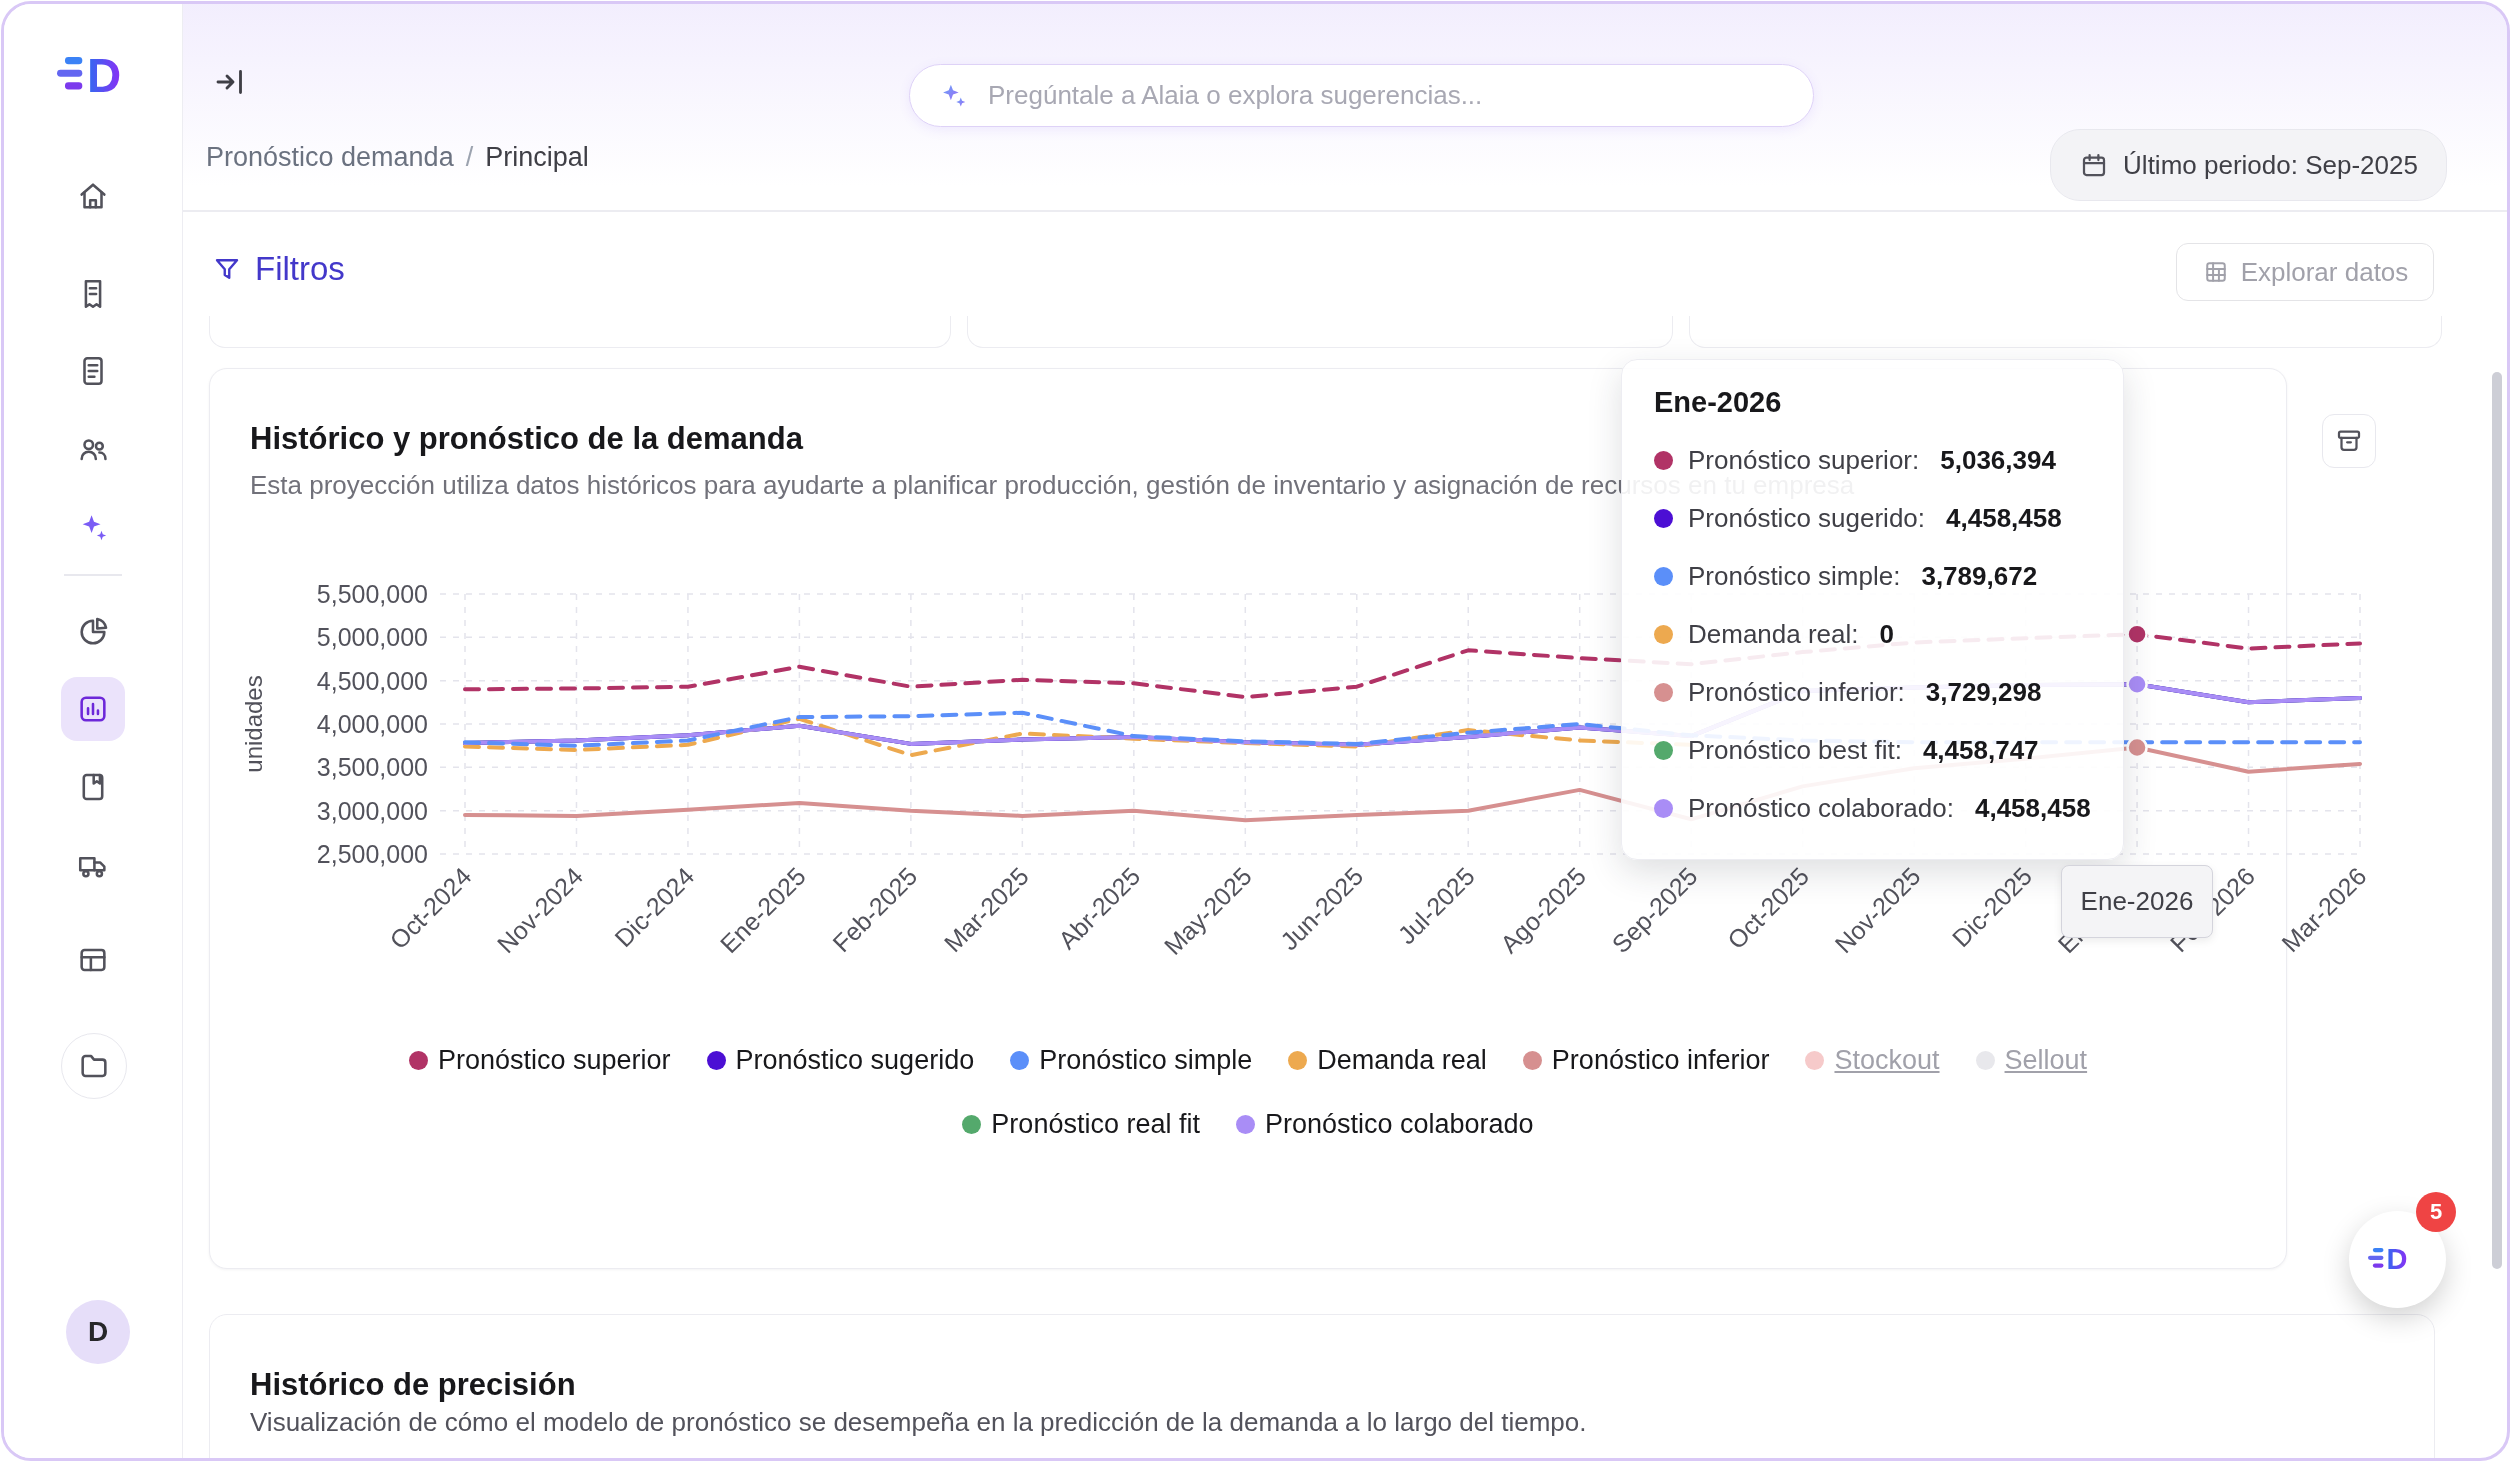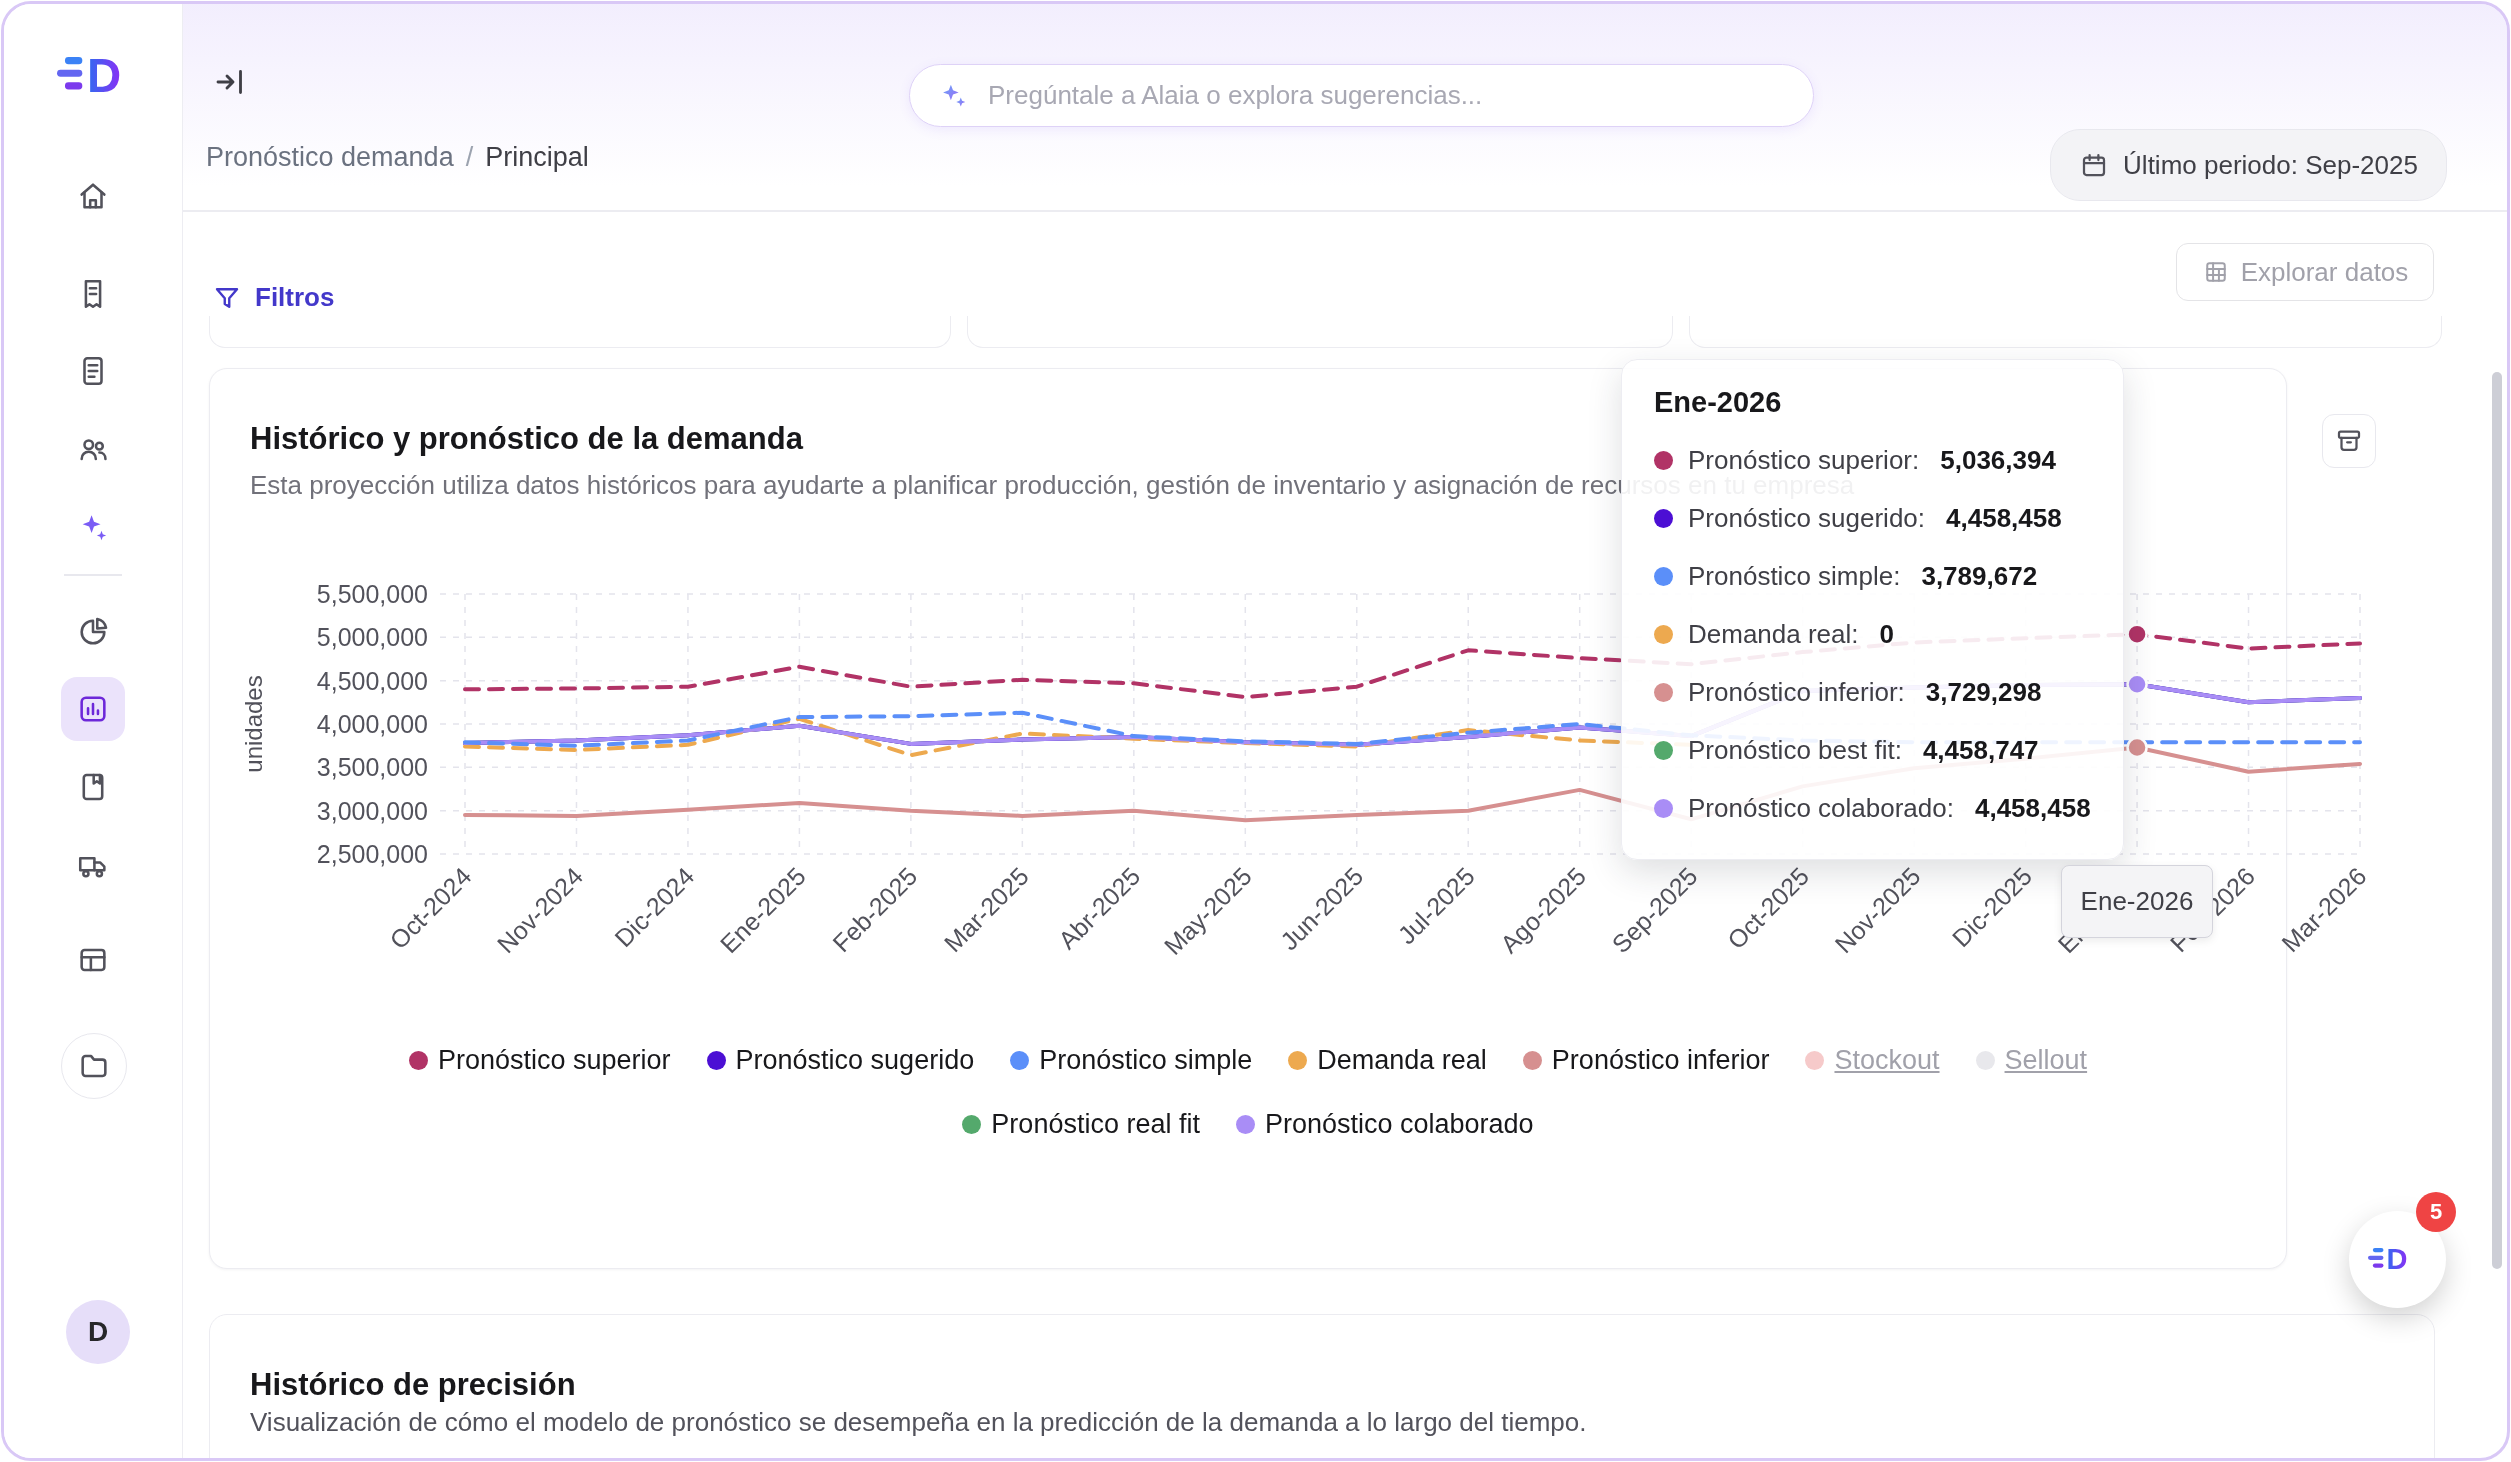--- a/index.html
+++ b/index.html
@@ -25,21 +25,21 @@
   .crumb-sep{color:#9ca3af;}
   .crumb-page{color:#3f3f46;}
   .searchbar{position:absolute;left:905px;top:60px;width:905px;height:63px;border-radius:34px;border:1.5px solid #ded2f7;background:#fff;box-shadow:0 3px 12px rgba(124,92,246,.10);display:flex;align-items:center;padding:0 26px;gap:16px;box-sizing:border-box;z-index:4;}
   .searchbar input{flex:1;border:none;outline:none;font-size:26px;color:#18181b;background:transparent;font-family:"Liberation Sans",sans-serif;}
   .searchbar input::placeholder{color:#a8a8b3;}
   .period-pill{position:absolute;left:2046px;top:125px;width:397px;height:72px;border-radius:30px;background:#f3f3f6;border:1px solid #e8e8ee;display:flex;align-items:center;justify-content:center;gap:14px;font-size:26px;color:#3f3f46;box-sizing:border-box;z-index:4;}
   .header-divider{position:absolute;left:178px;right:0;top:206px;height:1.5px;background:#ececf1;z-index:2;}
 
   
   .filters{position:absolute;left:208px;top:246px;display:flex;align-items:center;gap:13px;color:#4338ca;z-index:3;cursor:pointer;}
-  .filters span{font-size:26px;font-weight:700;margin-top:32px;}
+  .filters span{font-size:33px;font-weight:400;}
   .explore-btn{position:absolute;left:2172px;top:239px;width:258px;height:58px;border-radius:12px;border:1.5px solid #e4e4e7;background:#fff;color:#a1a1aa;display:flex;align-items:center;justify-content:center;gap:11px;font-size:26px;box-sizing:border-box;z-index:3;cursor:pointer;}
 
   
   .stub-card{position:absolute;top:312px;height:32px;background:#fff;border:1.5px solid #ececf1;border-top:none;border-radius:0 0 16px 16px;box-sizing:border-box;z-index:2;}
   .stub-a{left:205px;width:742px;}
   .stub-b{left:963px;width:706px;}
   .stub-c{left:1685px;width:753px;}
 
   
   .chart-card{position:absolute;left:205px;top:364px;width:2078px;height:901px;background:#fff;border:1.5px solid #ececf1;border-radius:18px;box-shadow:0 1px 3px rgba(16,24,40,.05);box-sizing:border-box;z-index:3;}

